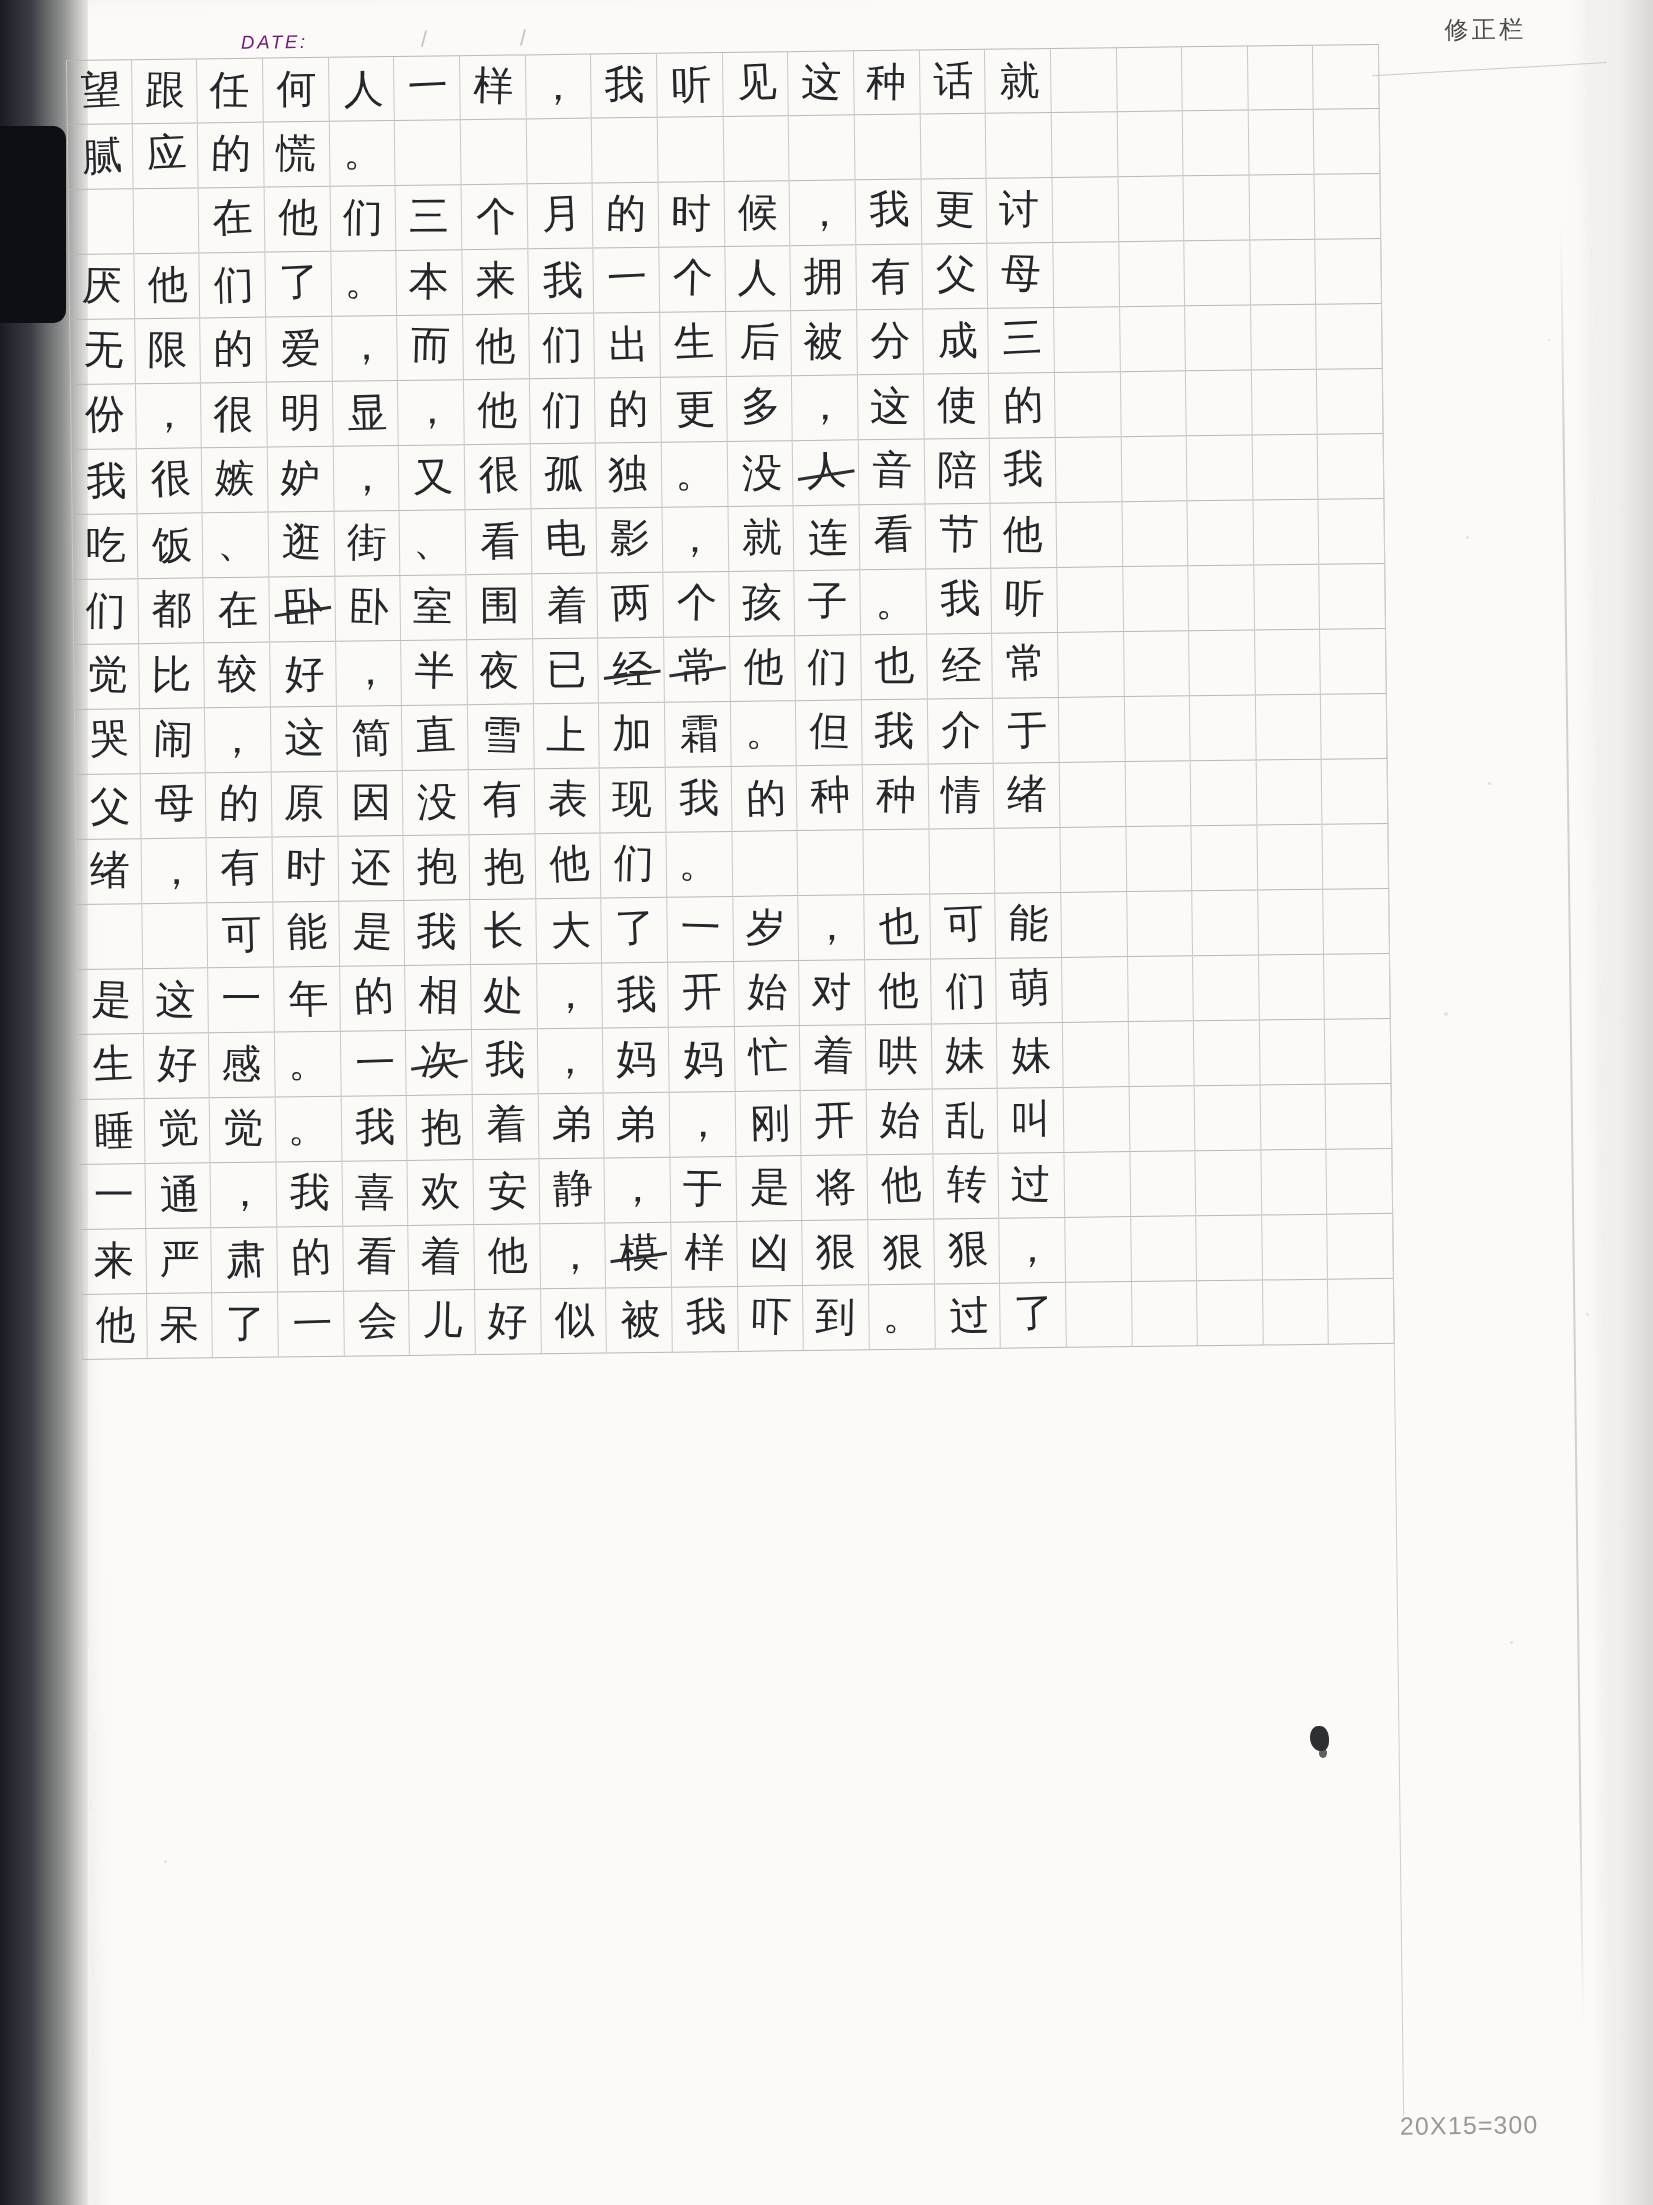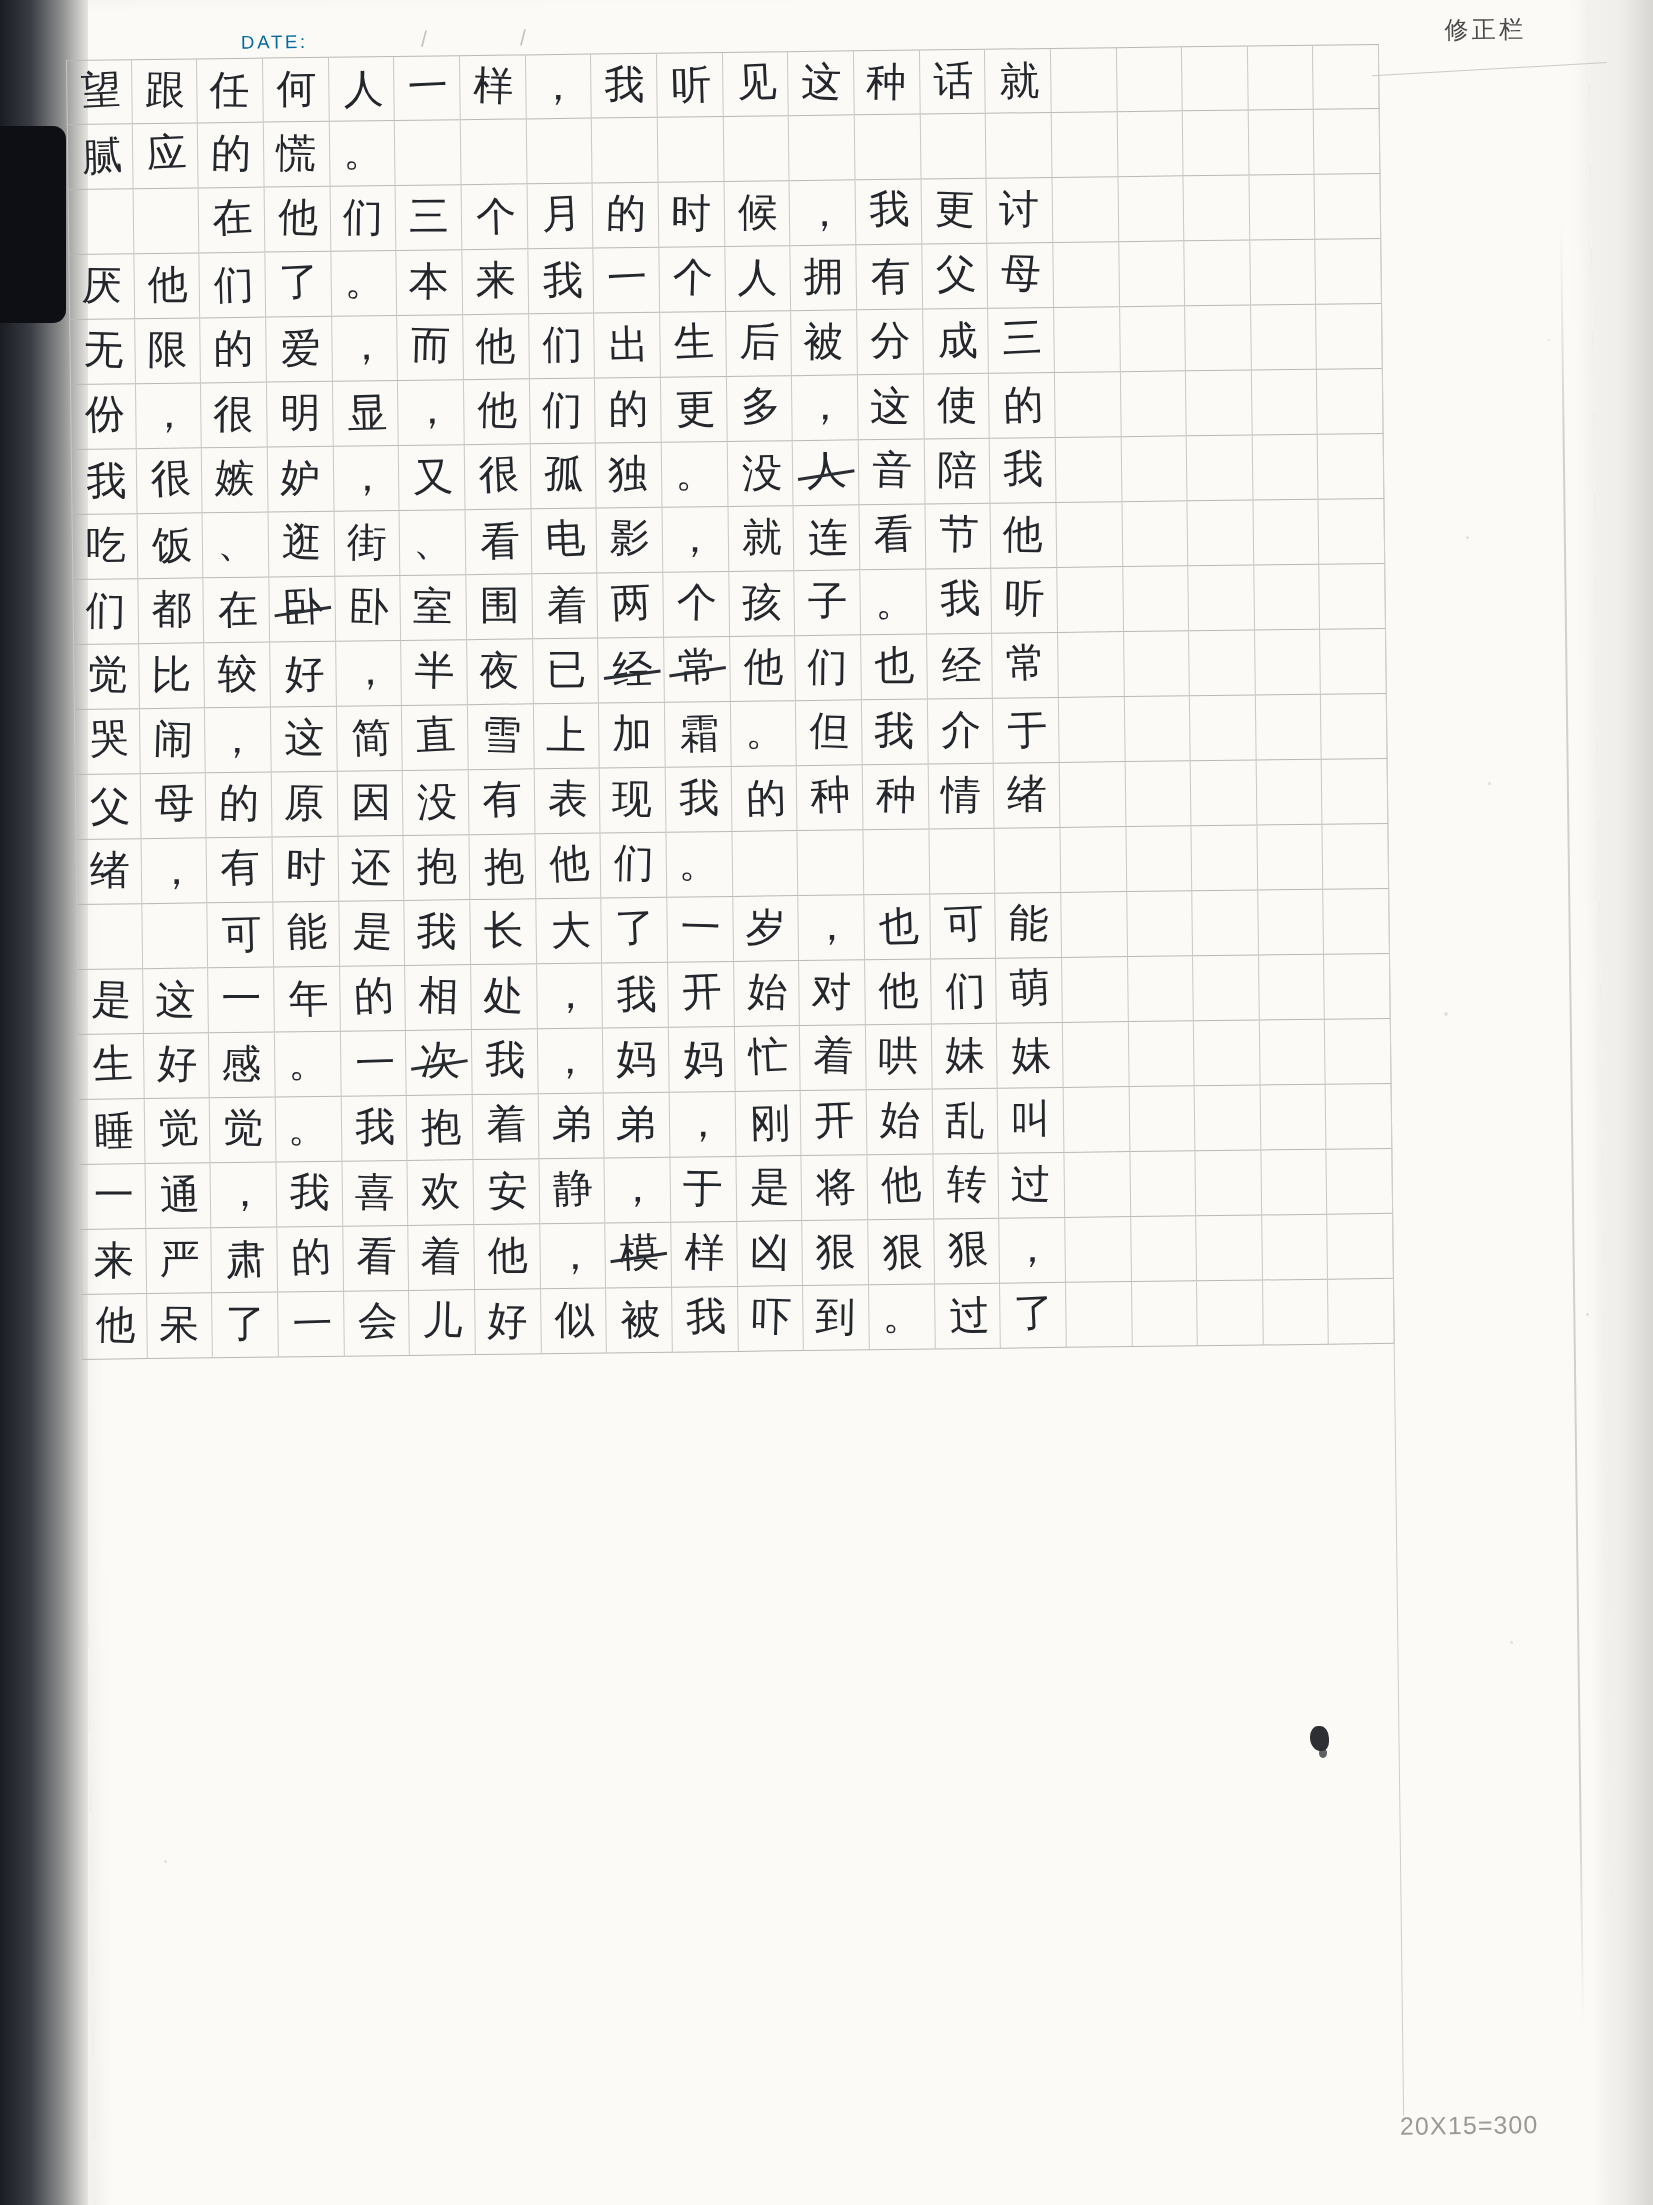--- a/index.html
+++ b/index.html
@@ -72,21 +72,22 @@
     height: 38px;
     transform: rotate(-0.7deg);
   }
   #date-label {
     position: absolute;
     left: 0;
     top: 3.3px;
     font-family: "Liberation Sans", sans-serif;
     font-size: 18.6px;
     letter-spacing: 2.7px;
-    color: #0369a1;
+    color: #701a75;
+    font-style: italic;
   }
   #date-slot-1, #date-slot-2 {
     position: absolute;
     top: 0px;
     font-family: "Liberation Sans", sans-serif;
     font-size: 22px;
     color: #c5c3c0;
   }
   #date-slot-1 { left: 180px; }
   #date-slot-2 { left: 279px; }

